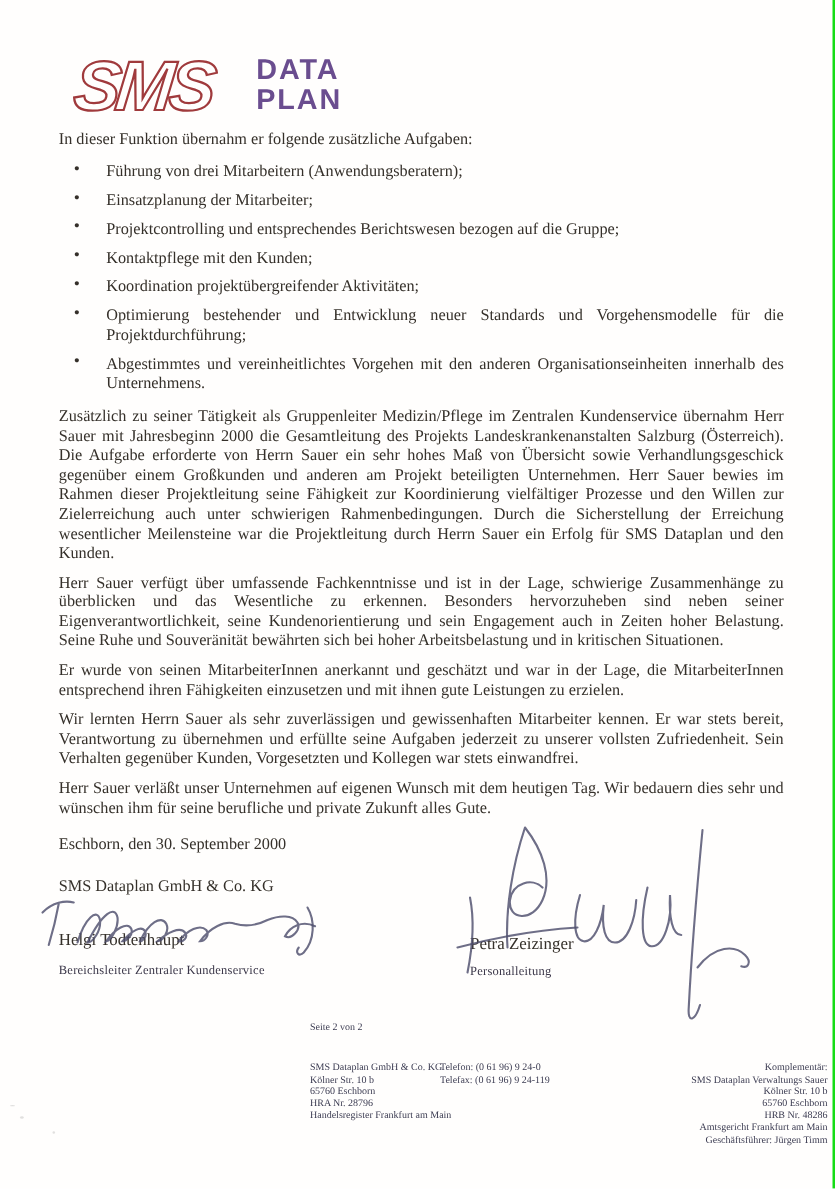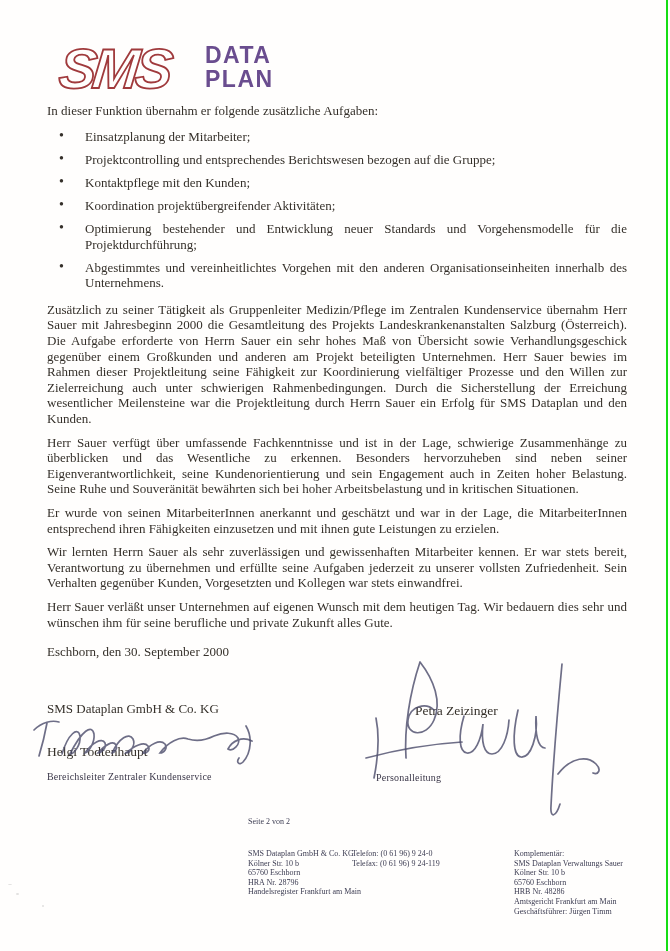--- a/index.html
+++ b/index.html
@@ -45,21 +45,21 @@
     content: "\2022";
     position: absolute; left: 12px; top: -1px; font-size: 14px;
   }
   .para { margin: 0 0 8px 0; }
   .para:first-of-type { margin-top: 11px; }
   #dateline { margin-top: 14px; text-align: left; }
   
   .sig-text { position: absolute; font-size: 13px; color: #35302a; z-index: 1; }
   #company-line { left: 47px; top: 701px; }
   #left-name  { left: 47px;  top: 744px; font-size: 13.5px; }
-  #right-name { left: 376px; top: 703px; font-size: 13.5px; padding-left: 39px; }
+  #right-name { left: 376px; top: 747px; font-size: 13.5px; }
   .sig-title {
     position: absolute; font-size: 10px; font-weight: normal;
     color: #3a3648; z-index: 1; letter-spacing: 0.2px;
   }
   #left-title  { left: 47px;  top: 771px; }
   #right-title { left: 376px; top: 772px; }
   .sig-svg { position: absolute; z-index: 2; pointer-events: none; }
   #left-sig  { left: 28px;  top: 708px; }
   #right-sig { left: 362px; top: 656px; }
   .ink { fill: none; stroke: #4e4e6c; stroke-width: 1.7; stroke-linecap: round; opacity: 0.82; }
@@ -67,21 +67,21 @@
   #page-label {
     position: absolute; left: 248px; top: 817px;
     font-size: 8px; color: #3c3c52;
   }
   .footer-col {
     position: absolute; top: 849px;
     font-size: 8px; line-height: 9.6px; color: #3c3c52;
   }
   #footer-col1 { left: 248px; width: 122px; }
   #footer-col2 { left: 352px; width: 130px; }
-  #footer-col3 { left: 514px; width: 148px; }
+  #footer-col3 { left: 514px; width: 148px; text-align: right; }
   
   .speck { position: absolute; background: #777; opacity: .22; border-radius: 50%; }
 </style>
 </head>
 <body>
 
 <div id="page">
 
   <div id="green-edge"></div>
 
@@ -91,20 +91,21 @@
         <text class="logo-sms" x="8" y="52" font-size="56" fill="none" stroke="#a03a3c" stroke-width="1.8">SMS</text>
       </g>
       <text class="logo-word" x="150" y="27" font-size="23" fill="#6a4d8f">DATA</text>
       <text class="logo-word" x="150" y="51" font-size="23" fill="#6a4d8f">PLAN</text>
     </svg>
   </div>
 
   <div id="content">
     <p id="intro-line">In dieser Funktion übernahm er folgende zusätzliche Aufgaben:</p>
     <ul class="bullet-list">
+        <li>Führung von drei Mitarbeitern (Anwendungsberatern);</li>
         <li>Einsatzplanung der Mitarbeiter;</li>
         <li>Projektcontrolling und entsprechendes Berichtswesen bezogen auf die Gruppe;</li>
         <li>Kontaktpflege mit den Kunden;</li>
         <li>Koordination projektübergreifender Aktivitäten;</li>
         <li>Optimierung bestehender und Entwicklung neuer Standards und Vorgehensmodelle für die Projektdurchführung;</li>
         <li>Abgestimmtes und vereinheitlichtes Vorgehen mit den anderen Organisationseinheiten innerhalb des Unternehmens.</li>
       </ul>
     <div>
         <p class="para">Zusätzlich zu seiner Tätigkeit als Gruppenleiter Medizin/Pflege im Zentralen Kundenservice übernahm Herr Sauer mit Jahresbeginn 2000 die Gesamtleitung des Projekts Landeskrankenanstalten Salzburg (Österreich). Die Aufgabe erforderte von Herrn Sauer ein sehr hohes Maß von Übersicht sowie Verhandlungsgeschick gegenüber einem Großkunden und anderen am Projekt beteiligten Unternehmen. Herr Sauer bewies im Rahmen dieser Projektleitung seine Fähigkeit zur Koordinierung vielfältiger Prozesse und den Willen zur Zielerreichung auch unter schwierigen Rahmenbedingungen. Durch die Sicherstellung der Erreichung wesentlicher Meilensteine war die Projektleitung durch Herrn Sauer ein Erfolg für SMS Dataplan und den Kunden.</p>
         <p class="para">Herr Sauer verfügt über umfassende Fachkenntnisse und ist in der Lage, schwierige Zusammenhänge zu überblicken und das Wesentliche zu erkennen. Besonders hervorzuheben sind neben seiner Eigenverantwortlichkeit, seine Kundenorientierung und sein Engagement auch in Zeiten hoher Belastung. Seine Ruhe und Souveränität bewährten sich bei hoher Arbeitsbelastung und in kritischen Situationen.</p>

